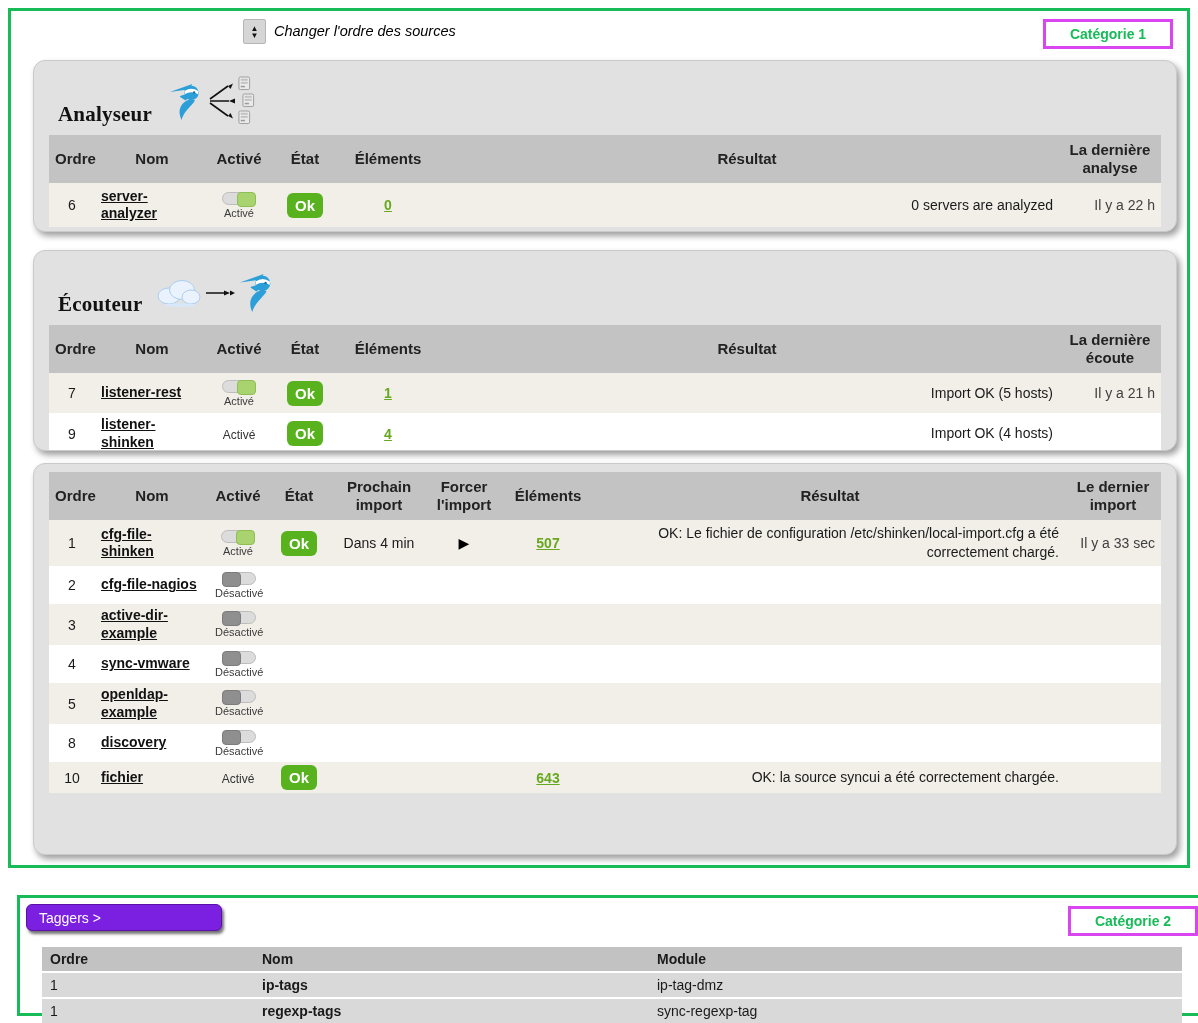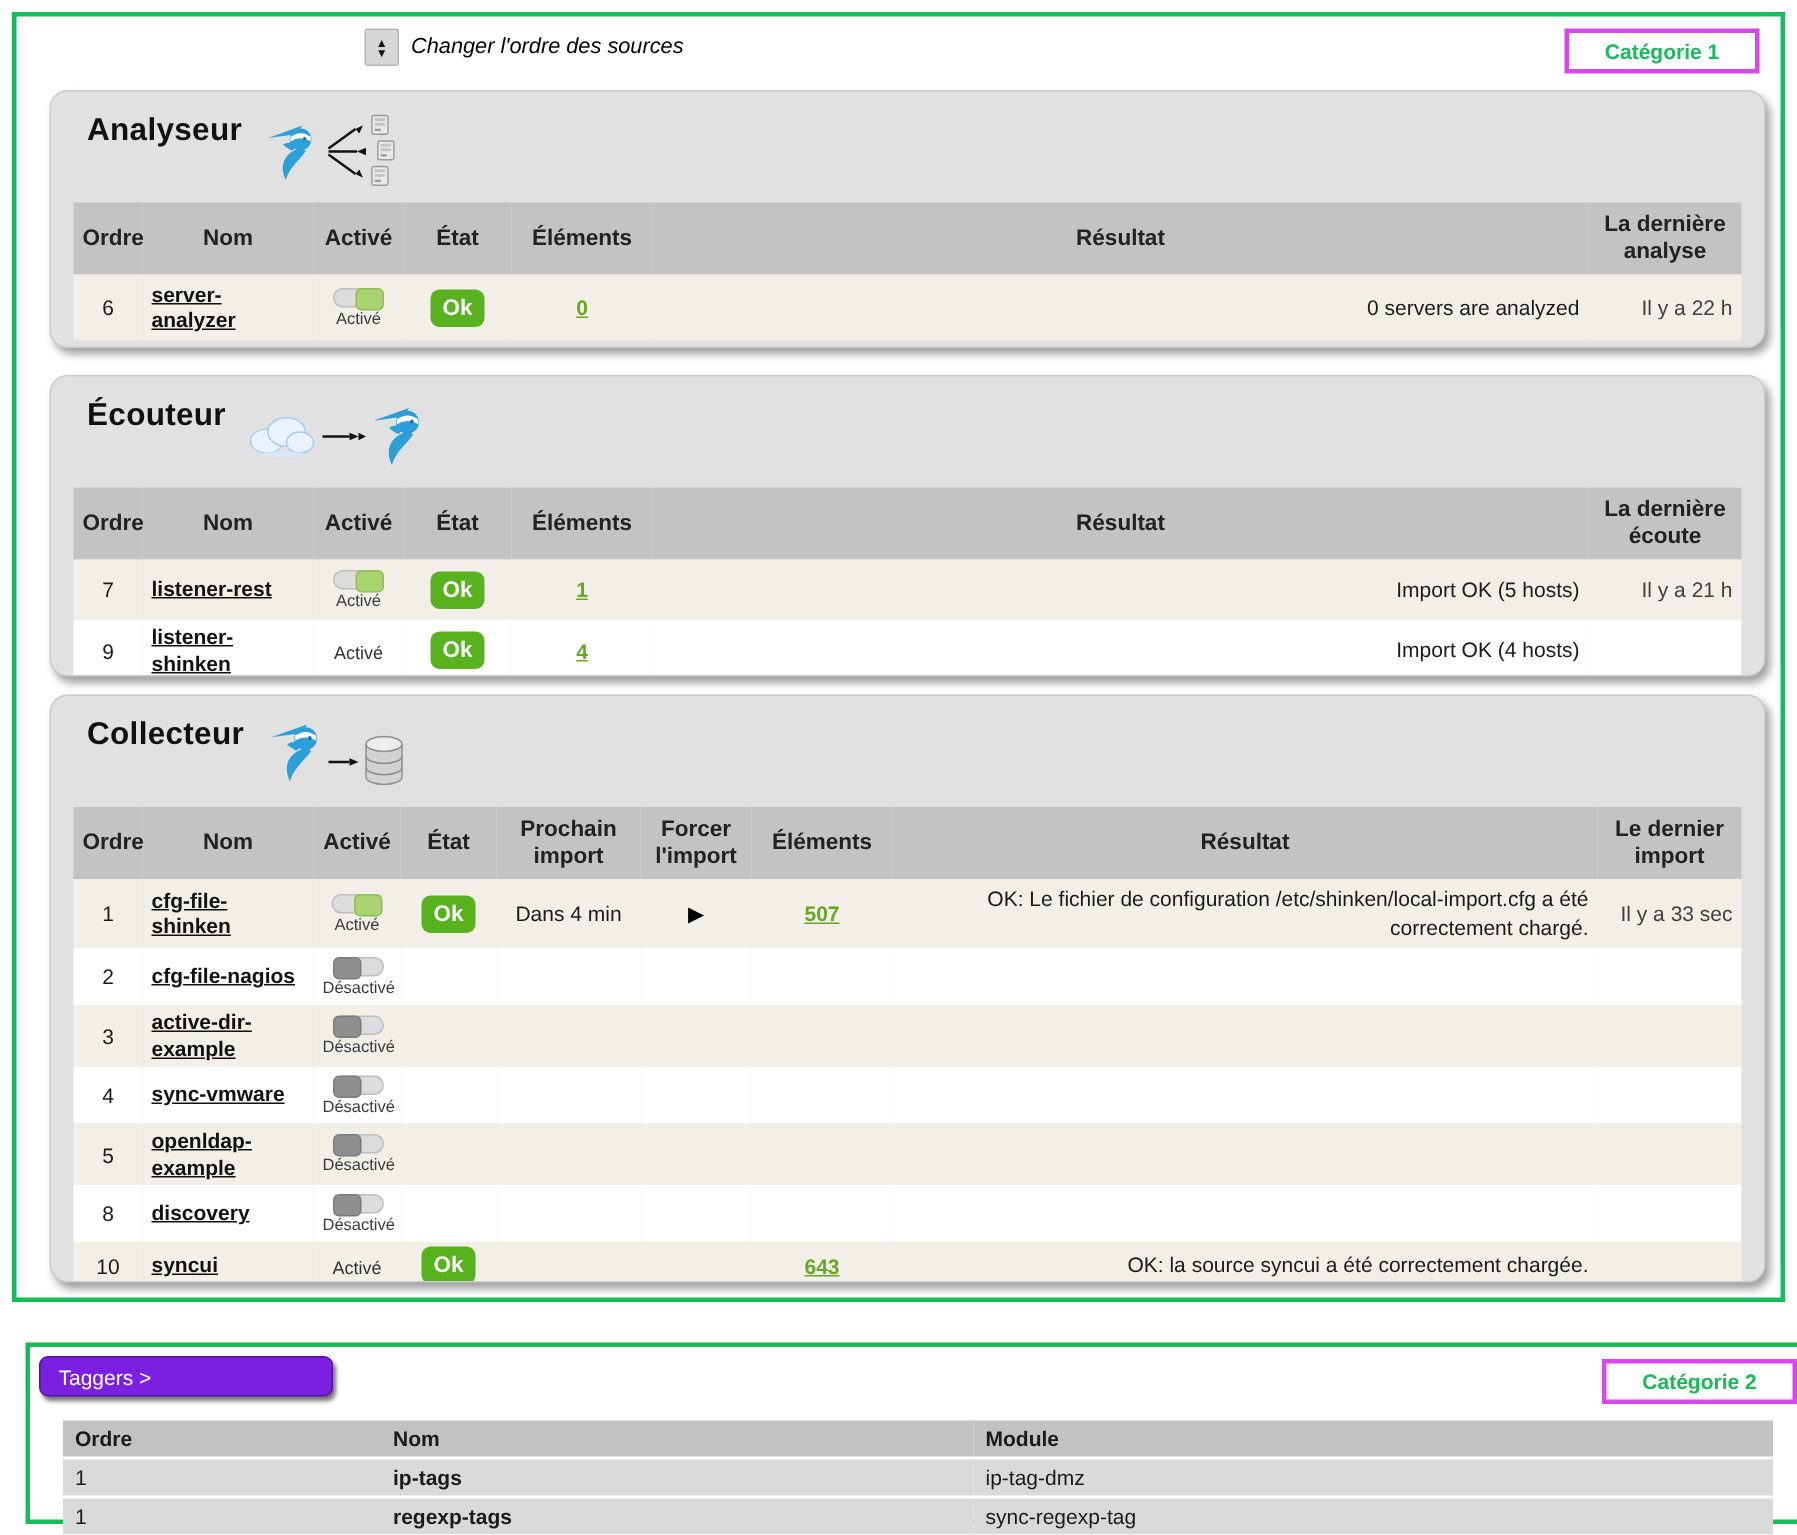--- a/index.html
+++ b/index.html
@@ -33,21 +33,21 @@
 
   .panel{
     position:absolute;left:22px;width:1144px;box-sizing:border-box;
     background:#e1e1e1;border:1px solid #cacaca;border-radius:12px;
     box-shadow:3px 4px 6px rgba(0,0,0,.38);overflow:hidden;
   }
   .panel-analyseur{top:49px;height:172px;}
   .panel-ecouteur{top:239px;height:201px;}
   .panel-collecteur{top:452px;height:392px;}
 
-  .panel-title{display:flex;align-items:flex-start;gap:14px;padding:14px 15px 0 24px;height:52px;}
+  .panel-title{display:flex;align-items:flex-end;gap:14px;padding:14px 15px 0 24px;height:52px;font-family:Liberation Serif, serif;}
   .panel-title h2{margin:0;font-size:21px;font-weight:700;color:#111;letter-spacing:.2px;}
 
   table.src{border-collapse:collapse;margin:8px 15px 0 15px;width:calc(100% - 30px);font-size:14px;table-layout:fixed;}
   table.src th{
     background:#c3c3c3;color:#222;font-weight:700;font-size:15px;
     height:44px;padding:2px 6px;line-height:1.2;text-align:center;vertical-align:middle;
   }
   table.src td{padding:3px 6px;vertical-align:middle;}
   th.th-last,td.td-last{text-align:right;padding-right:10px;}
   td.c{text-align:center;}
@@ -235,29 +235,20 @@
           <td class="c"><span class="ok-badge">Ok</span></td>
           <td class="c"><a class="elem-link">4</a></td>
           <td class="result-cell">Import OK (4 hosts)</td>
           <td class="td-last time-cell"></td>
         </tr>
       </tbody>
     </table>
   </section>
 
   <section class="panel panel-collecteur">
-    <div class="panel-title">
-      <h2>Collecteur</h2>
-      <svg width="100" height="50" viewBox="0 0 100 50">
-        <use href="#ninja" x="2" y="2" width="38" height="42"></use>
-        <line x1="42" y1="30" x2="56" y2="30" stroke="#111" stroke-width="1.6"></line>
-        <polygon points="56,27.5 62,30 56,32.5" fill="#111"></polygon>
-        <use href="#db" x="64" y="12" width="30" height="34"></use>
-      </svg>
-    </div>
     <table class="src">
       <colgroup>
           <col style="width:46px">
           <col style="width:114px">
           <col style="width:58px">
           <col style="width:64px">
           <col style="width:96px">
           <col style="width:74px">
           <col style="width:94px">
           <col>
@@ -368,21 +359,21 @@
               </span></td>
           <td></td>
             <td></td>
             <td></td>
             <td></td>
             <td></td>
             <td></td>
         </tr>
         <tr class="beige h28">
           <td class="c">10</td>
-          <td><a class="nom-link">syncui</a></td>
+          <td><a class="nom-link">fichier</a></td>
           <td class="c"><span class="plain-active">Activé</span></td>
           <td class="c"><span class="ok-badge">Ok</span></td>
           <td></td>
             <td></td>
           <td class="c"><a class="elem-link">643</a></td>
           <td class="result-cell">OK: la source syncui a été correctement chargée.</td>
           <td class="td-last time-cell"></td>
         </tr>
       </tbody>
     </table>

